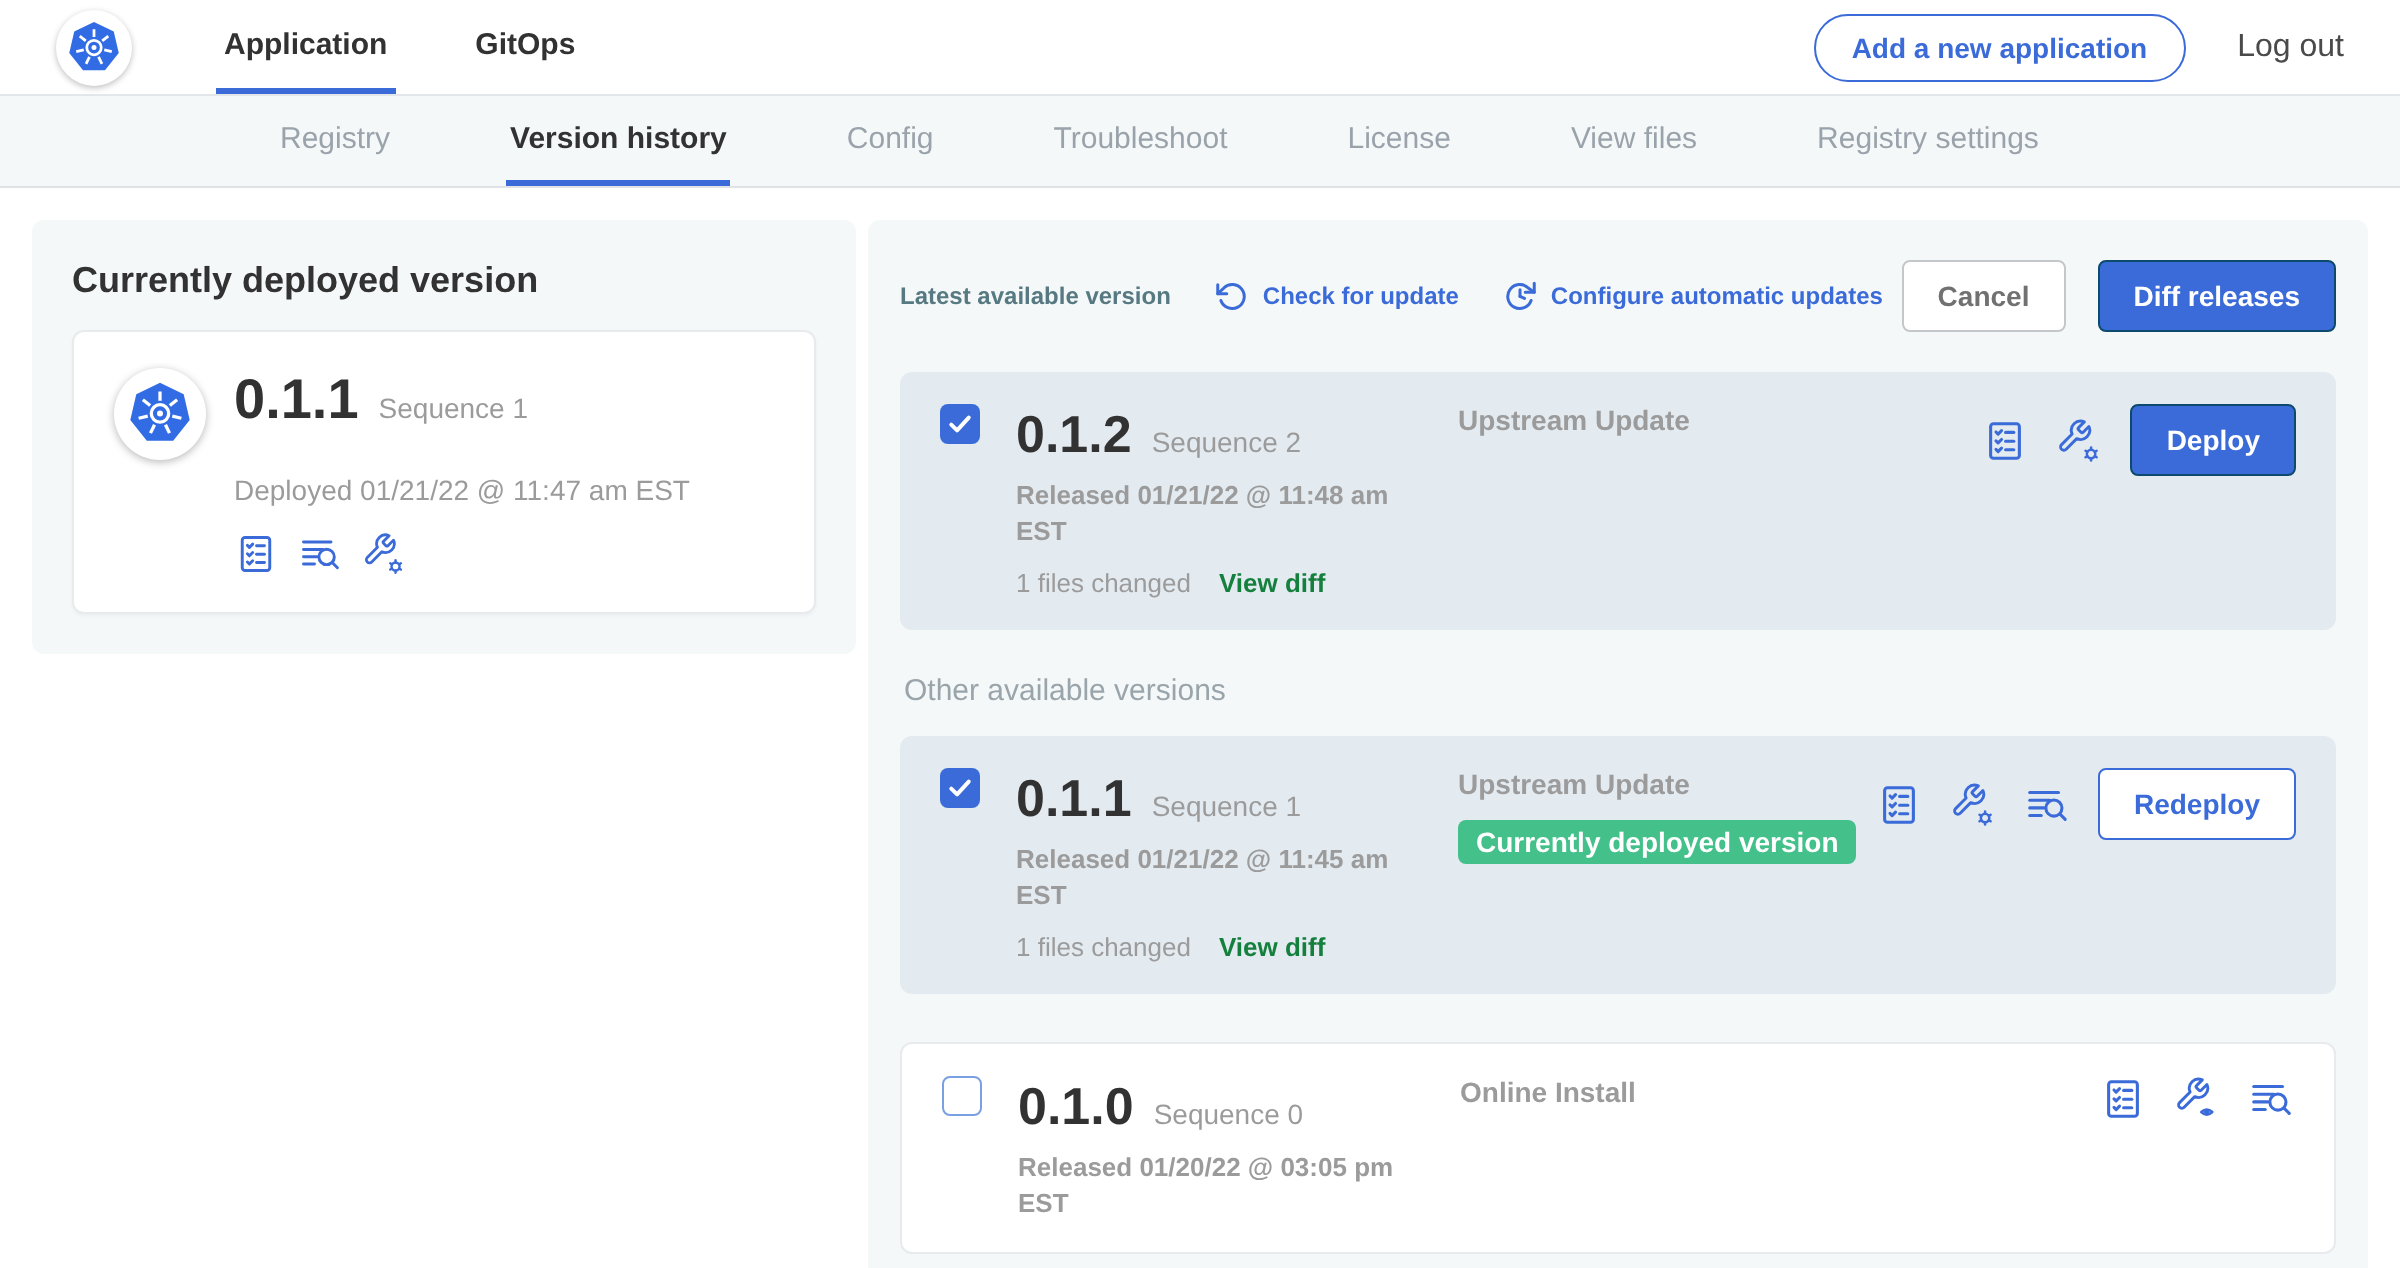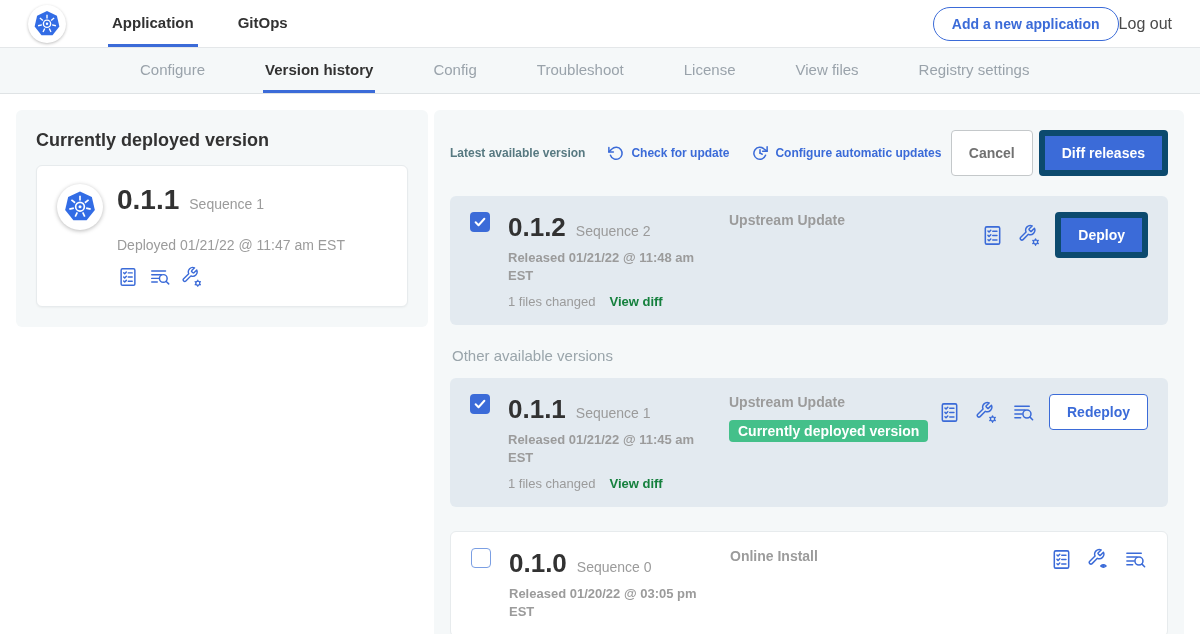--- a/index.html
+++ b/index.html
@@ -11,21 +11,21 @@
     border-bottom:1px solid #e4e7e9; padding:0 28px; }
   .brand-circle { width:38px; height:38px; border-radius:50%; background:#fff;
     box-shadow:0 1px 3px rgba(0,0,0,.25); display:flex; align-items:center;
     justify-content:center; margin-right:42px; cursor:pointer; }
   .brand-circle svg { width:30px; height:30px; }
   .nav-tabs { display:flex; height:100%; gap:36px; }
   .nav-tab { height:100%; display:flex; align-items:center; font-size:15px;
     font-weight:bold; color:#323232; padding:0 4px; cursor:pointer;
     border-bottom:3px solid transparent;text-align:right; }
   .nav-tab.active { border-bottom-color:#3b6bd8; }
-  .topnav-right { margin-left:auto; display:flex; align-items:center; }
+  .topnav-right { margin-left:auto; display:flex; align-items:center; gap:26px; }
   .pill-btn { border:1px solid #3b6bd8; color:#3b6bd8; background:#fff;
     font-weight:bold; font-size:14px; padding:8px 18px; border-radius:18px;
     cursor:pointer; font-family:inherit; }
   .logout { font-size:16px; color:#4a4a4a; cursor:pointer; }
 
   
   .subnav { height:46px; background:#f5f8f9; border-bottom:1px solid #dfe3e5;
     display:flex; padding-left:138px; gap:56px; }
   .subnav-tab { height:100%; display:flex; align-items:center; font-size:15px;
     color:#9aa3ab; cursor:pointer; border-bottom:3px solid transparent; padding:0 2px; }
@@ -53,25 +53,25 @@
   .icon-row { display:flex; gap:10px; margin-top:13px; }
   .icon-btn { color:#3b6bd8; cursor:pointer; display:inline-flex; }
   .icon-btn svg { width:22px; height:22px; }
 
   
   .vp-header { display:flex; align-items:center; }
   .vp-title { font-size:12px; font-weight:bold; color:#577981; }
   .header-link { display:flex; align-items:center; gap:6px; color:#3b6bd8;
     font-size:12px; font-weight:bold; margin-left:22px; cursor:pointer; }
   .header-link svg { width:18px; height:18px; }
-  .hdr-btns { margin-left:auto; display:flex; gap:6px; }
+  .hdr-btns { margin-left:auto; display:flex; gap:16px; }
   .btn { font-family:inherit; font-size:14px; font-weight:bold; border-radius:4px;
     padding:9px 17px; cursor:pointer; }
   .btn-outline-gray { background:#fff; border:1px solid #c4c8ca; color:#717171; }
-  .btn-primary { background:#3b6bd8; border:6px solid #0c4a6e; color:#fff; }
+  .btn-primary { background:#3b6bd8; border:1px solid #0c4a6e; color:#fff; }
   .btn-outline-blue { background:#fff; border:1px solid #3b6bd8; color:#3b6bd8; }
 
   
   .version-row { border-radius:6px; padding:16px 20px; display:flex;
     align-items:flex-start; }
   .version-row.highlight { background:#e3eaf0; min-height:120px; }
   .version-row.plain { background:#fff; border:1px solid #e7ebed; min-height:92px; }
   .row-first { margin-top:20px; }
   .other-label { font-size:15px; color:#9aa5ab; margin:22px 0 14px 2px; }
   .row-gap { margin-top:24px; }
@@ -184,21 +184,21 @@
     <div class="nav-tab active">Application</div>
     <div class="nav-tab">GitOps</div>
   </nav>
   <div class="topnav-right">
     <button class="pill-btn">Add a new application</button>
     <span class="logout">Log out</span>
   </div>
 </header>
 
 <nav class="subnav">
-  <div class="subnav-tab">Configure</div>
+  <div class="subnav-tab">Registry</div>
   <div class="subnav-tab active">Version history</div>
   <div class="subnav-tab">Config</div>
   <div class="subnav-tab">Troubleshoot</div>
   <div class="subnav-tab">License</div>
   <div class="subnav-tab">View files</div>
   <div class="subnav-tab">Registry settings</div>
 </nav>
 
 <main class="main">
 

